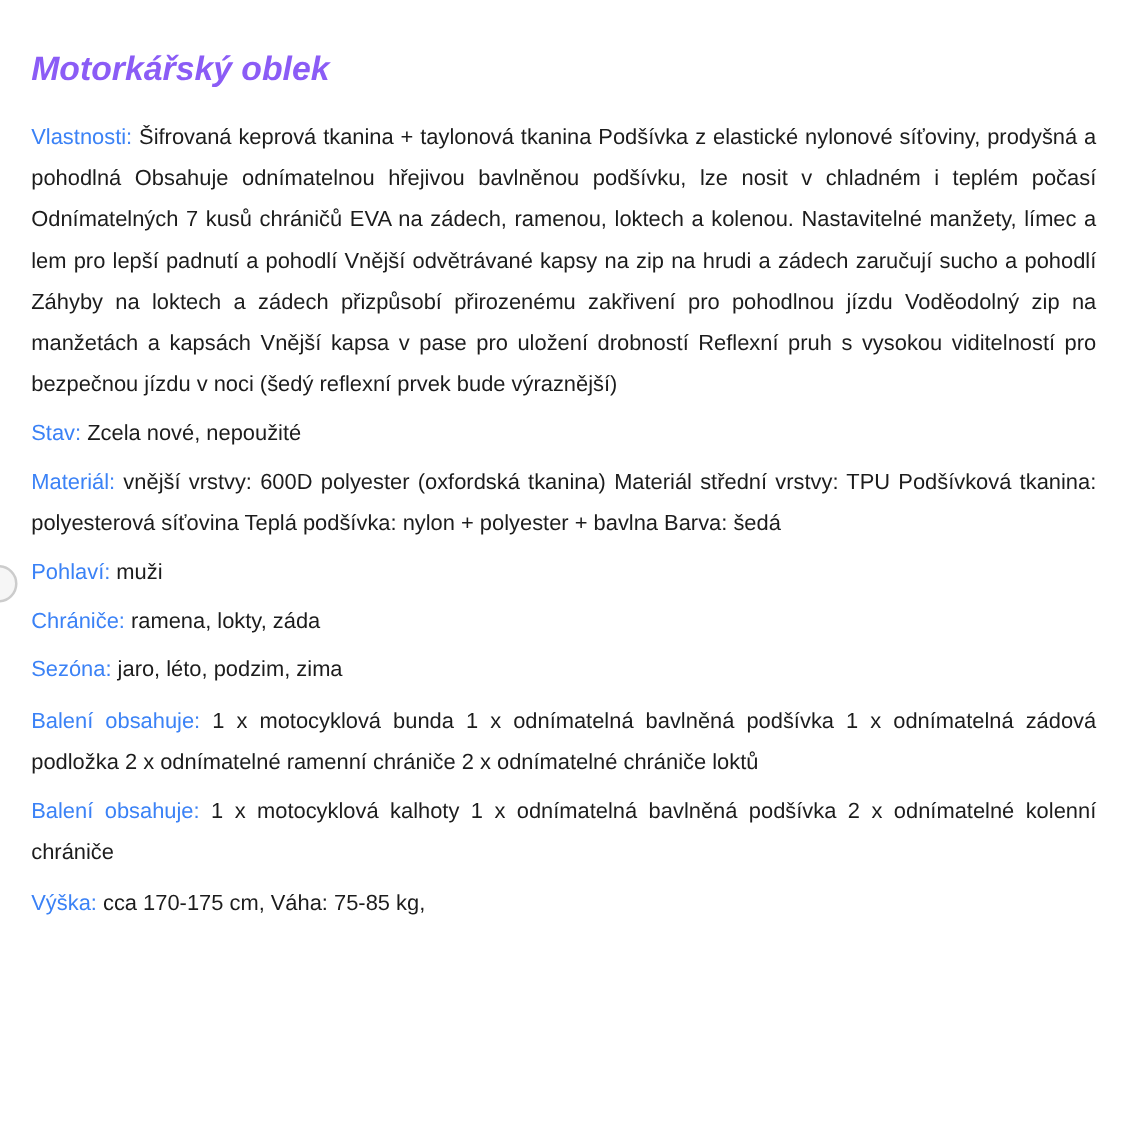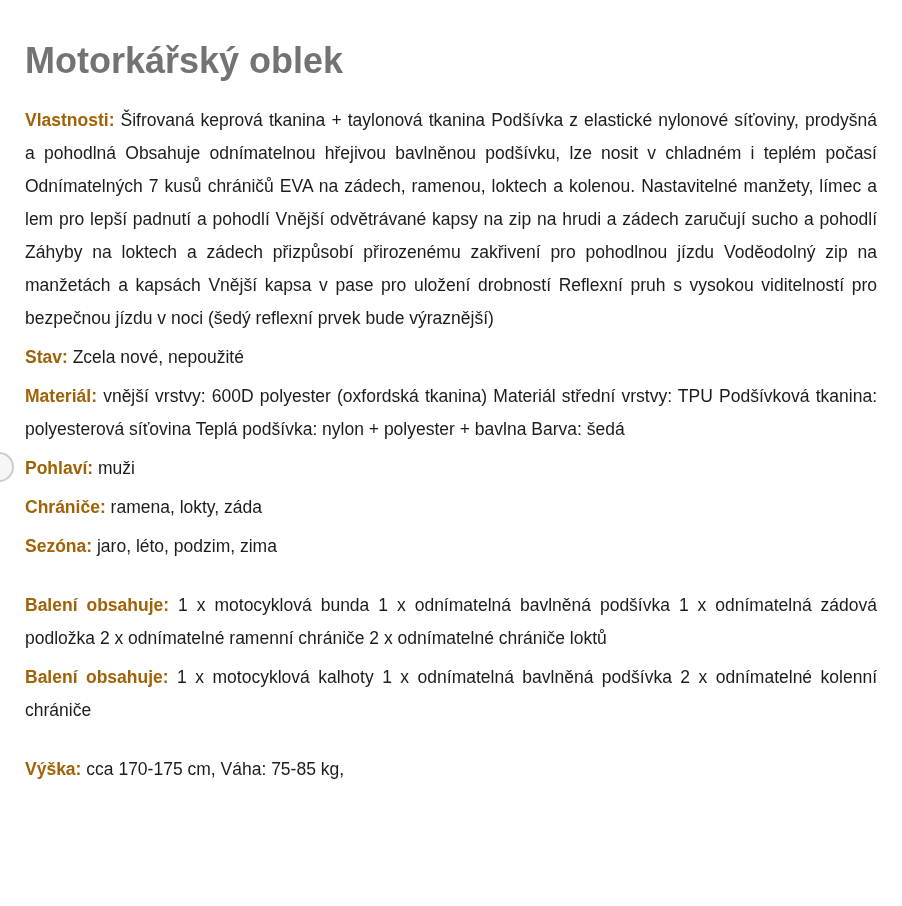--- a/index.html
+++ b/index.html
@@ -15,38 +15,39 @@
     font-family: "Liberation Sans", sans-serif;
     color: #151515;
   }
   .page {
     position: absolute;
     inset: 0;
     padding: 40px 25px 0 25px;
     box-sizing: border-box;
   }
   .doc-title {
-    font-size: 36px;
+    font-size: 27px;
     font-weight: 700;
     margin: 0 0 22px 0;
-    color: #737373;
+    color: #8b5cf6;
+    font-style: italic;
   }
   .para {
     font-size: 17.5px;
     line-height: 33px;
     margin: 0 0 6px 0;
     text-align: justify;
     color: #1c1c1c;
   }
   .para b {
-    font-weight: 700;
-    color: #a16207;
+    font-weight: 400;
+    color: #3b82f6;
   }
   .para.gap {
-    margin-top: 26px;
+    margin-top: 8px;
   }
   .edge-artifact {
     position: absolute;
     left: -16px;
     top: 452px;
     width: 30px;
     height: 30px;
     border: 2px solid #cccccc;
     border-radius: 50%;
     background: #f6f6f6;

